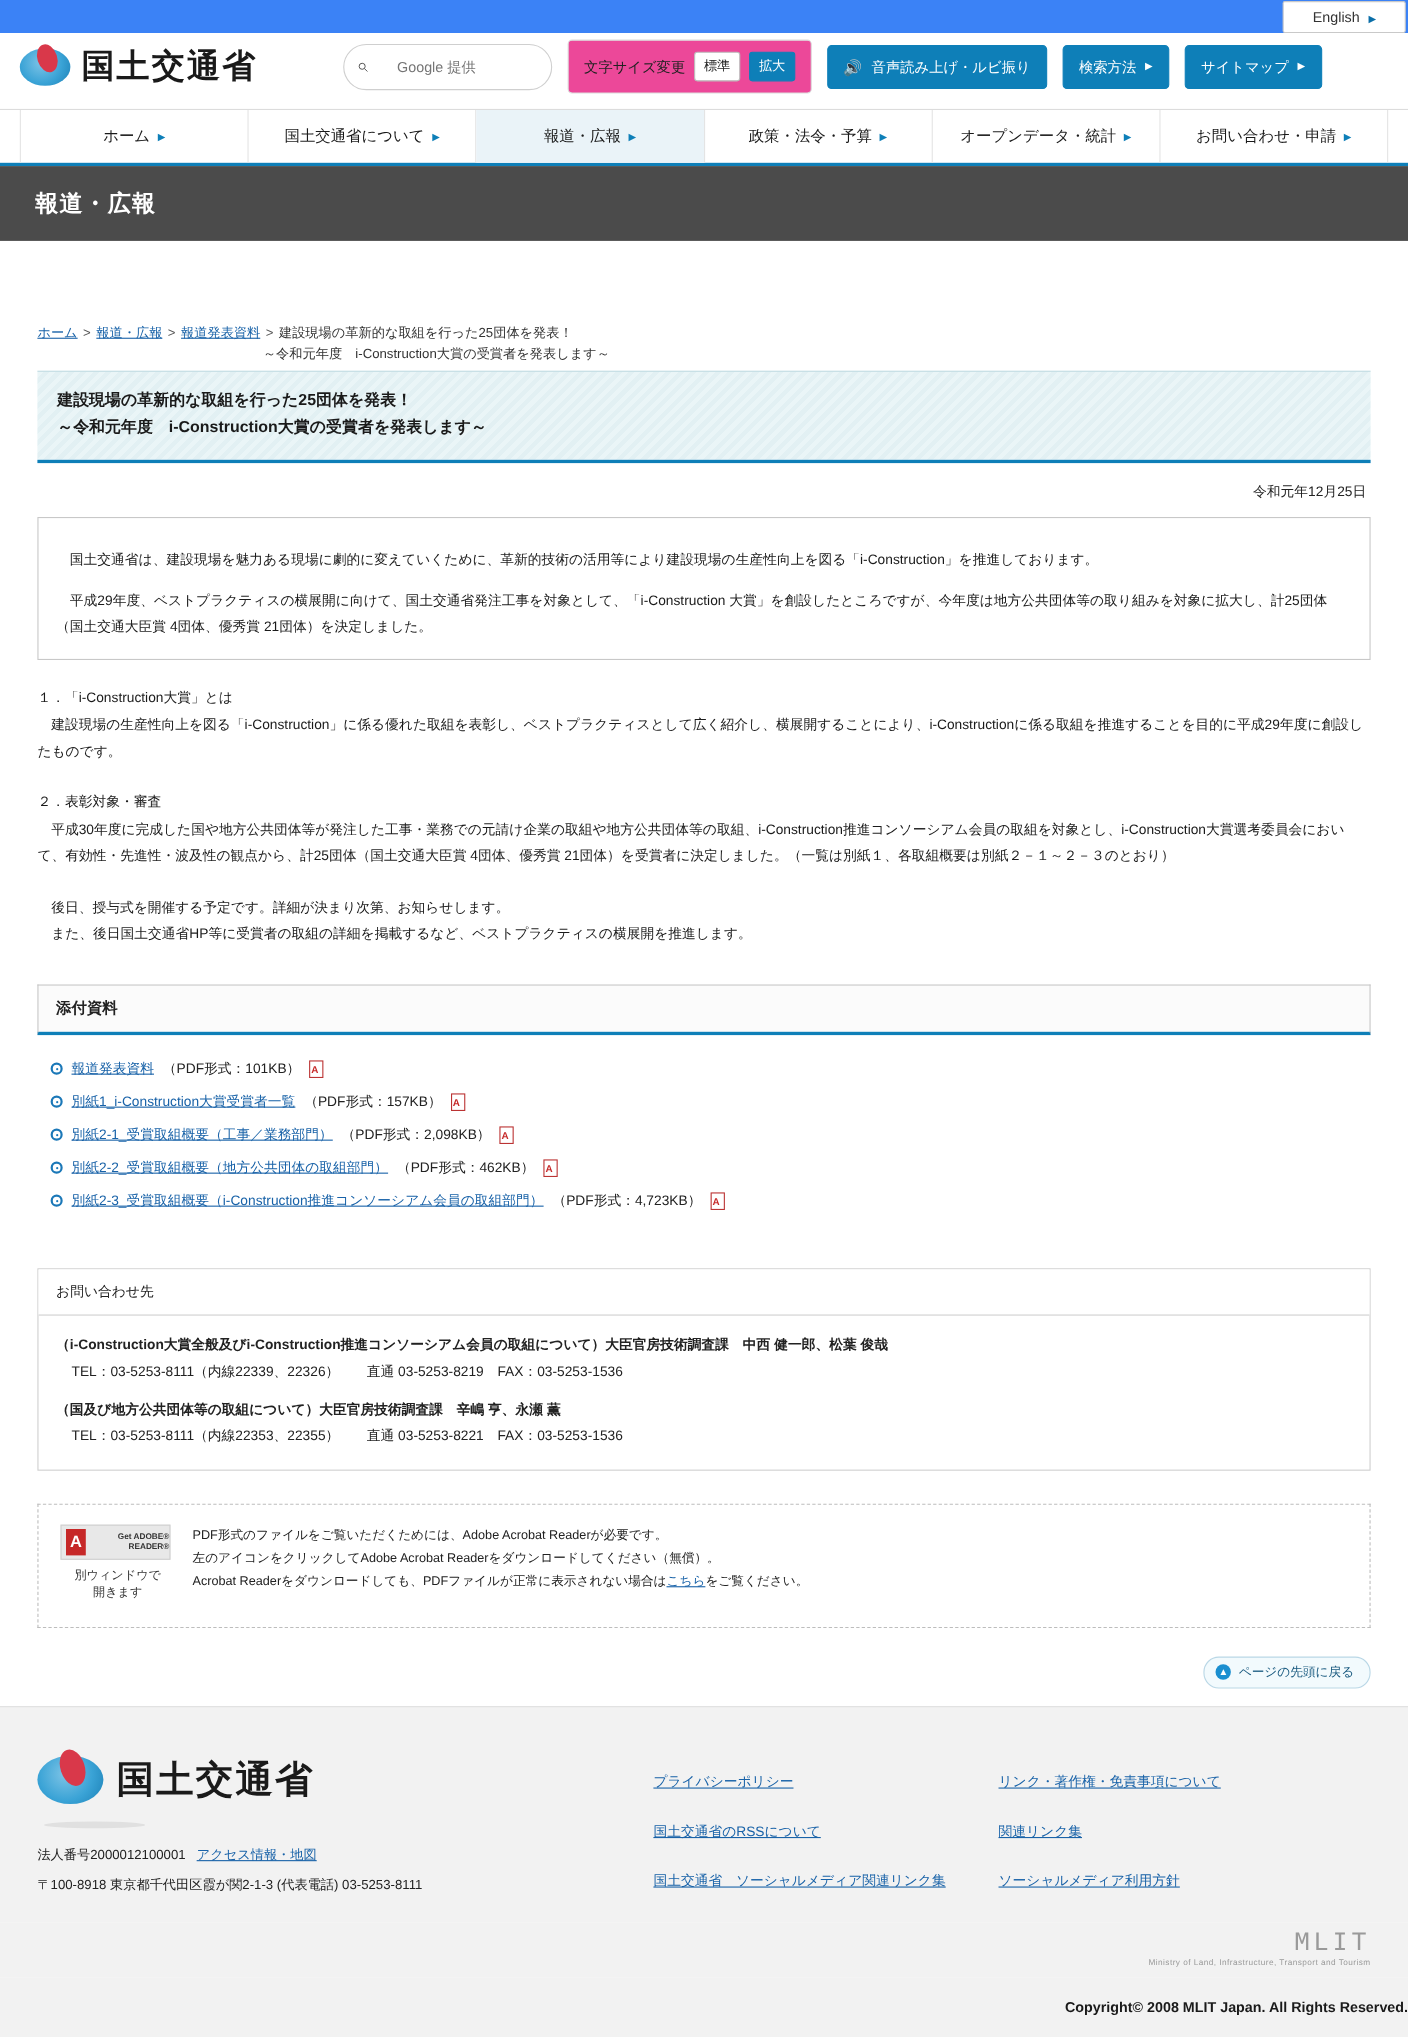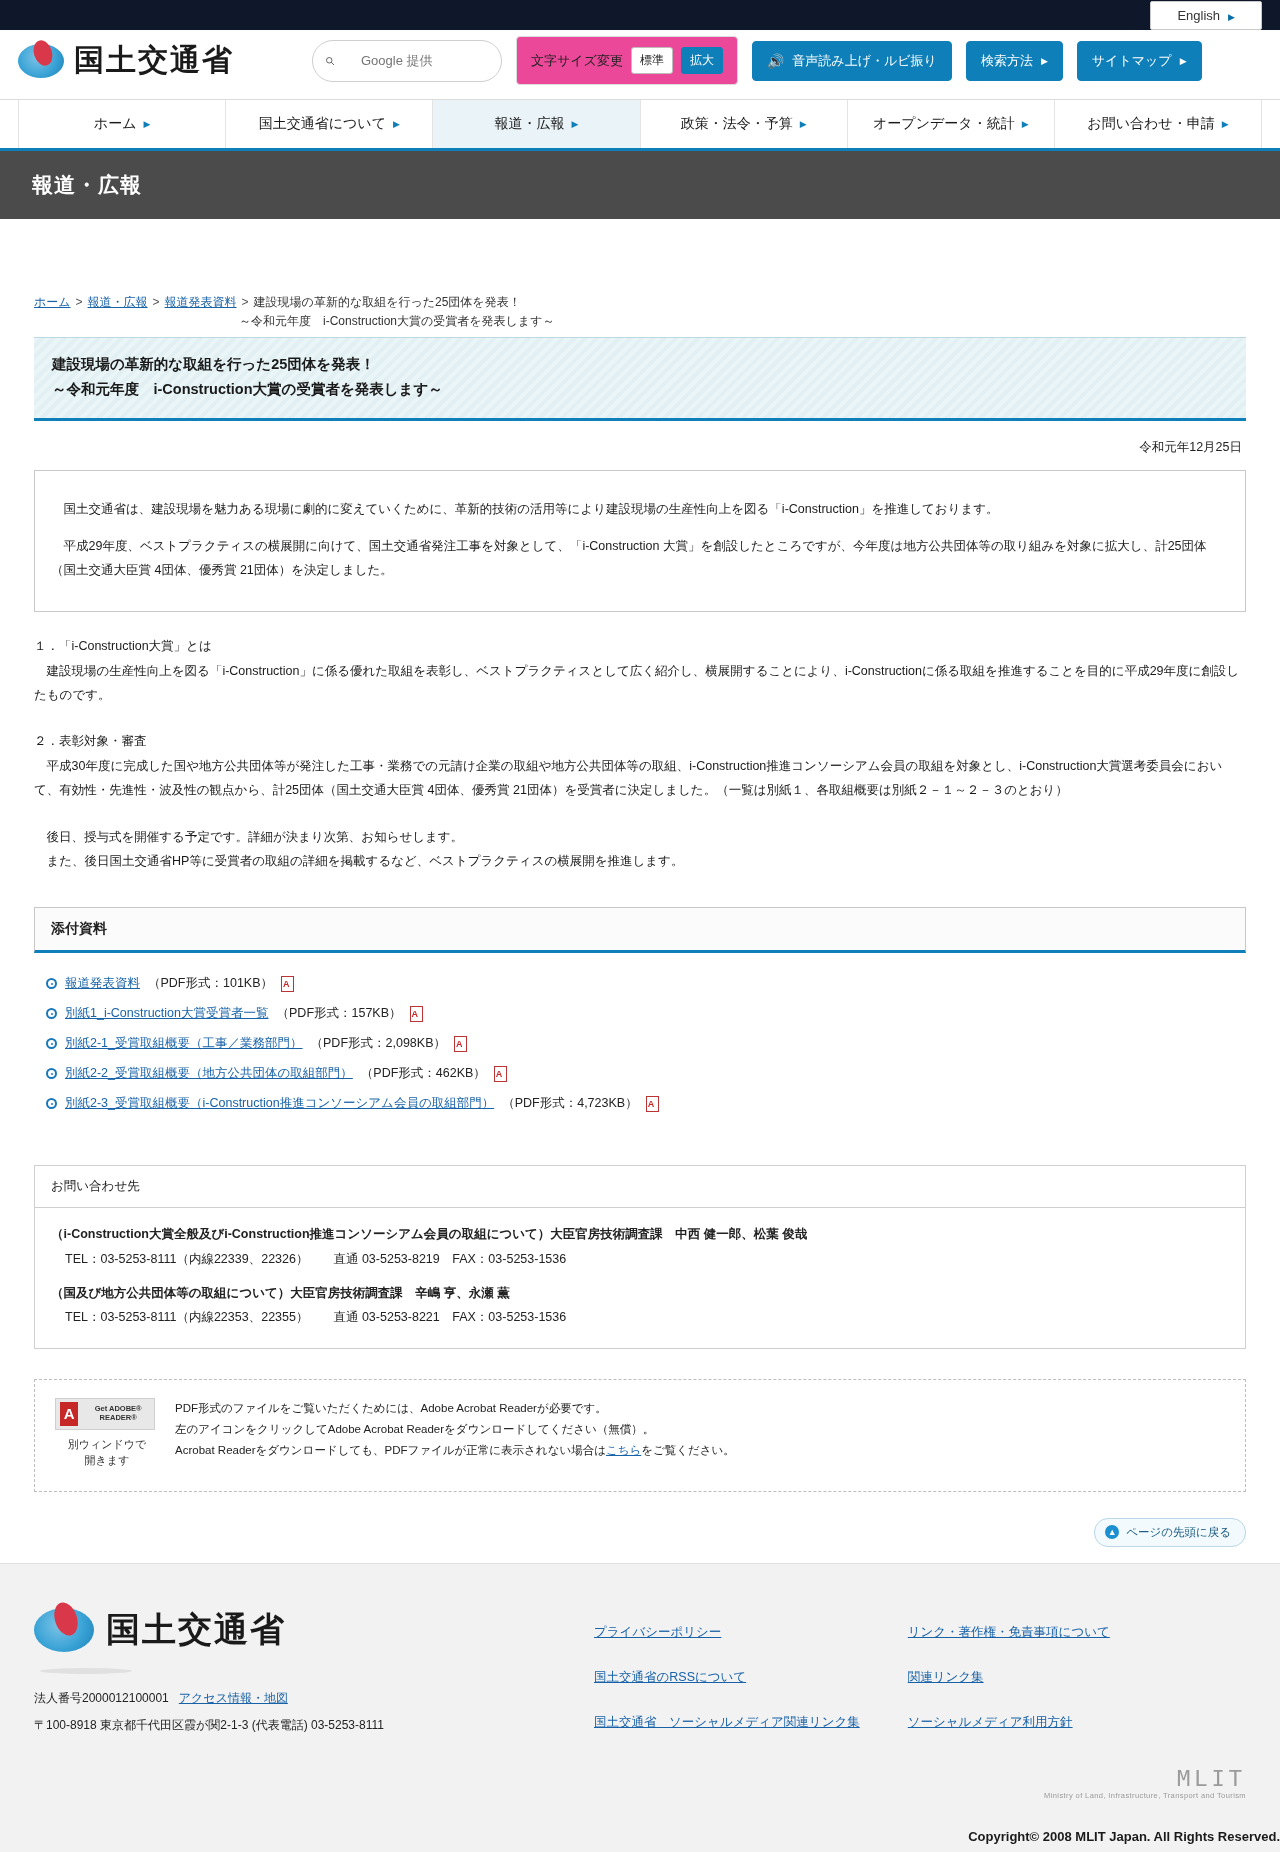--- a/index.html
+++ b/index.html
@@ -10,22 +10,22 @@
     color: #222;
   }
   body { width: 1280px; }
 
   
   .topbar {
     height: 30px;
     display: flex;
     justify-content: flex-end;
     align-items: center;
-    padding-right: 18px;
-    background: #0f172a;
+    padding-right: 2px;
+    background: #3b82f6;
   }
   .english-btn {
     border: 1px solid #c9c9c9;
     background: #fff;
     font-size: 13px;
     padding: 6px 26px 6px 26px;
     border-radius: 2px;
     color: #333;
     position: relative;
   }
@@ -143,21 +143,21 @@
     color: #1a1a1a;
   }
   .doc-date {
     text-align: right;
     font-size: 12.5px;
     padding: 18px 4px 14px 0;
     color:#222;
   }
   .lead-box {
     border: 1px solid #c8c8c8;
-    padding: 14px 16px 16px 16px;
+    padding: 14px 16px 4px 16px;
     font-size: 12.5px;
     line-height: 1.95;
     color: #1a1a1a;
   }
   .section {
     font-size: 12.5px;
     line-height: 1.95;
     margin-top: 22px;
     color:#1a1a1a;
   }
@@ -228,21 +228,21 @@
   .acro-badge {
     width: 104px; flex: none; text-align:center;
   }
   .acro-img {
     width: 100px; height: 32px;
     background: #e8e8e8;
     border: 1px solid #cfcfcf;
     display:flex; align-items:center; gap:4px; padding-left: 4px;
   }
   .acro-img .sq { width:22px;height:24px;background:#c62828;color:#fff;font-weight:bold;font-size:15px;text-align:center;line-height:24px;}
-  .acro-img .tx { font-size: 7.5px; color:#333; text-align:center; line-height:1.15; font-weight:bold;}
+  .acro-img .tx { font-size: 7.5px; color:#333; text-align:right; line-height:1.15; font-weight:bold;}
   .acro-cap { font-size: 11px; margin-top: 6px; color:#333; line-height:1.5;}
   .acro a { color:#1862a8; }
 
   
   .backtop-row {
     display:flex; justify-content:flex-end;
     padding: 26px 34px 16px 34px;
   }
   .backtop {
     border: 1px solid #b9d7e6; border-radius: 14px;

